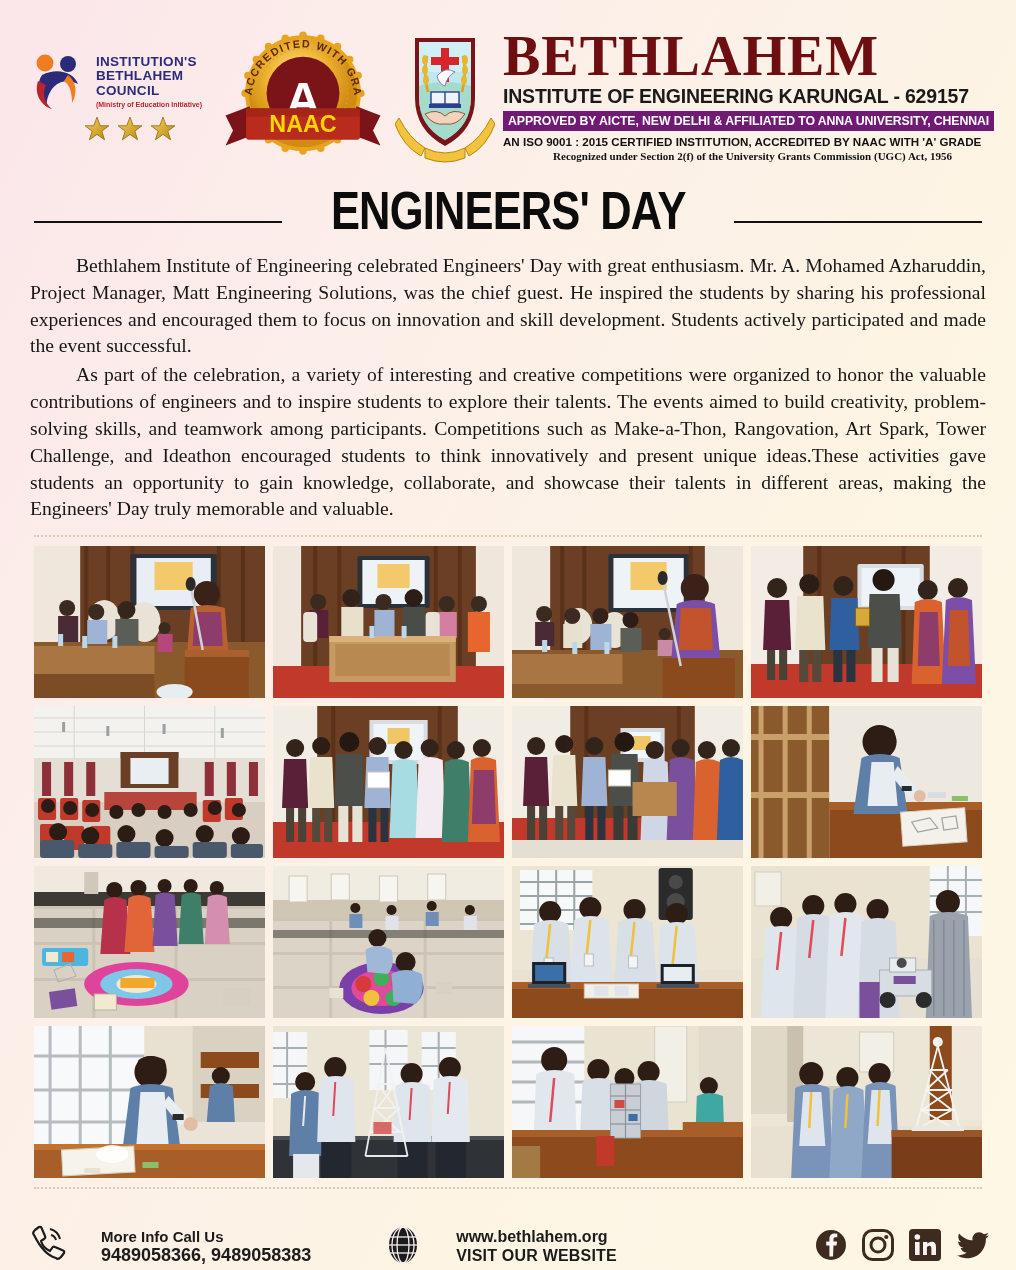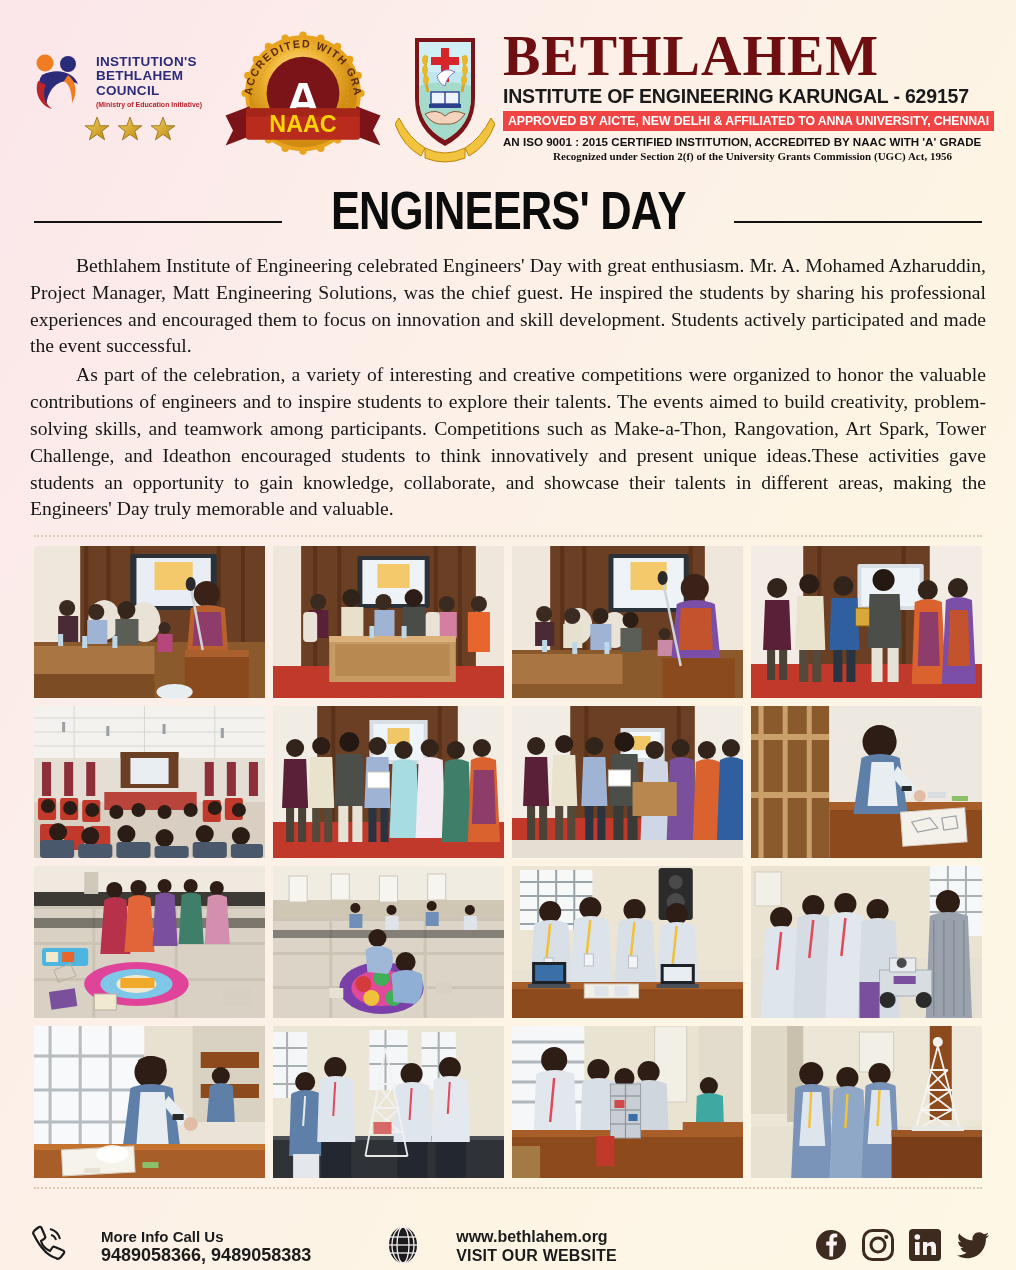--- a/index.html
+++ b/index.html
@@ -35,21 +35,21 @@
   .college h1{
     margin:0;font-family:"Liberation Serif",serif;font-weight:bold;
     font-size:56px;line-height:.96;color:#6d0f11;letter-spacing:1px;
     white-space:nowrap;
   }
   .college .line2{
     font-family:"Liberation Sans",sans-serif;font-weight:bold;font-size:19.5px;
     color:#1a1a1a;letter-spacing:-0.2px;margin-top:2px;white-space:nowrap;
   }
   .college .ribbon{
-    background:#ef4444;color:#fff;font-family:"Liberation Sans",sans-serif;font-weight:bold;
+    background:#701a75;color:#fff;font-family:"Liberation Sans",sans-serif;font-weight:bold;
     font-size:12.3px;padding:3px 5px;margin-top:3px;letter-spacing:-0.1px;white-space:nowrap;display:inline-block;
   }
   .college .line4{font-family:"Liberation Sans",sans-serif;font-weight:bold;font-size:11.6px;color:#111;margin-top:4px;white-space:nowrap;}
   .college .line5{font-family:"Liberation Serif",serif;font-weight:bold;font-size:11px;color:#111;margin-top:2px;white-space:nowrap;text-align:center;}
 
   
   .title-row{display:flex;align-items:center;margin:14px 34px 12px 34px;justify-content:space-between;}
   .title-rule{height:2px;background:#111;flex:1 1 auto;margin-top:22px;}
   .title-text{
     font-family:"Liberation Sans",sans-serif;font-weight:bold;

